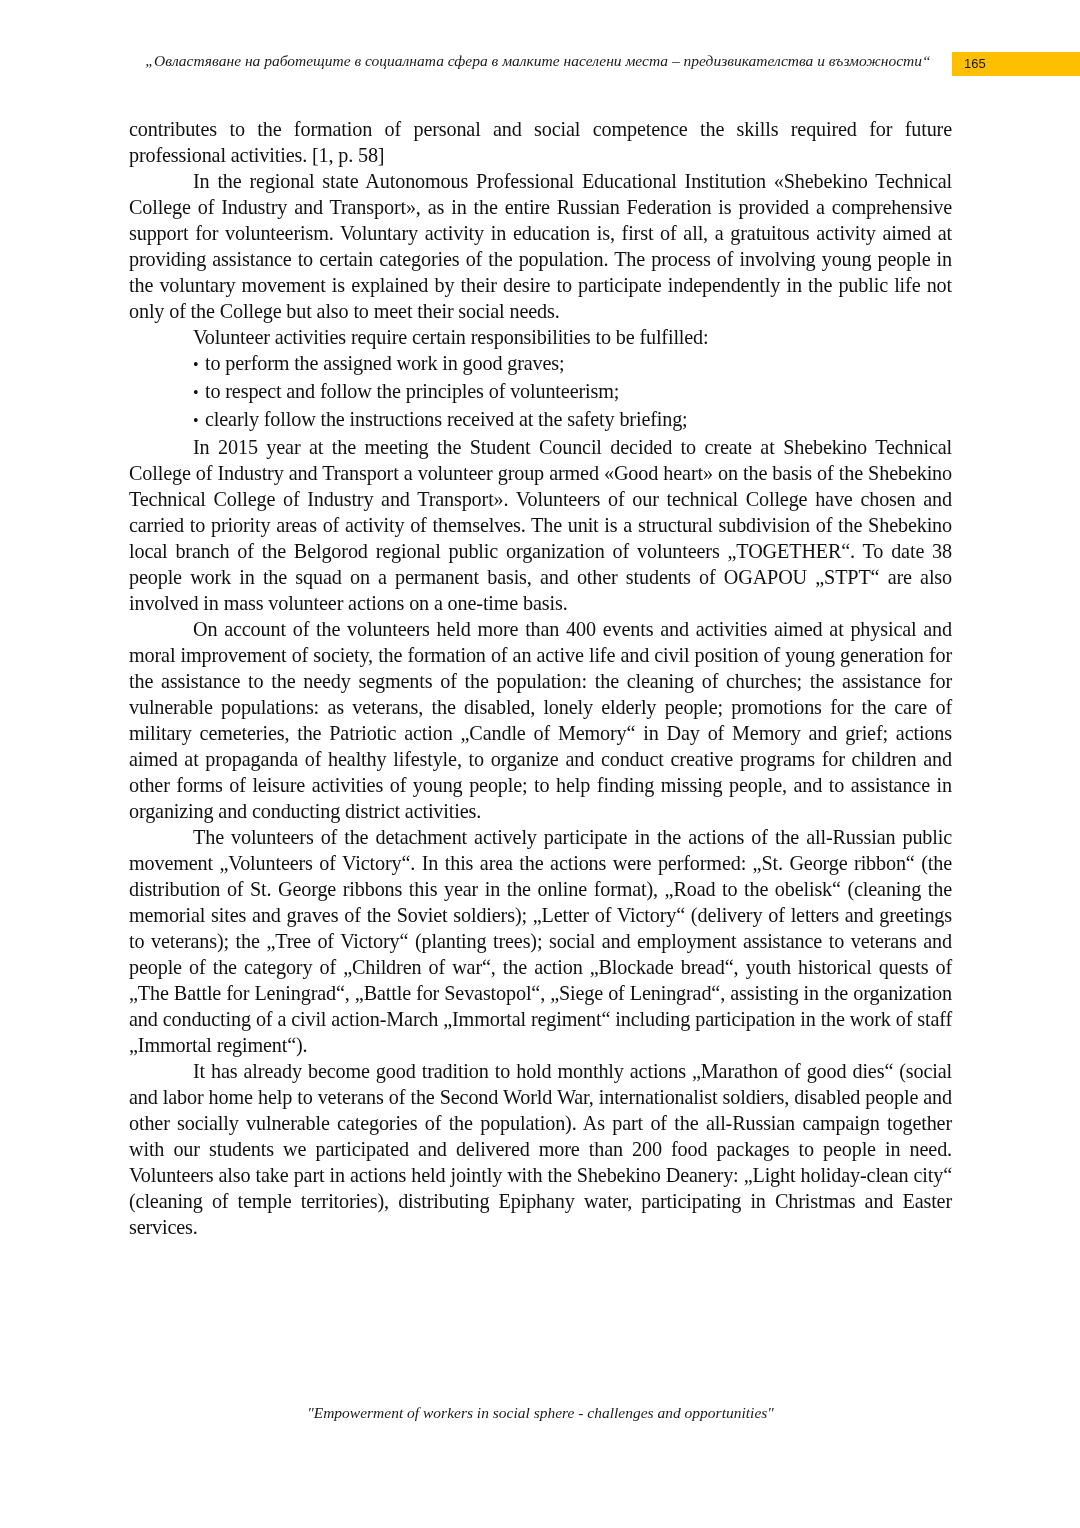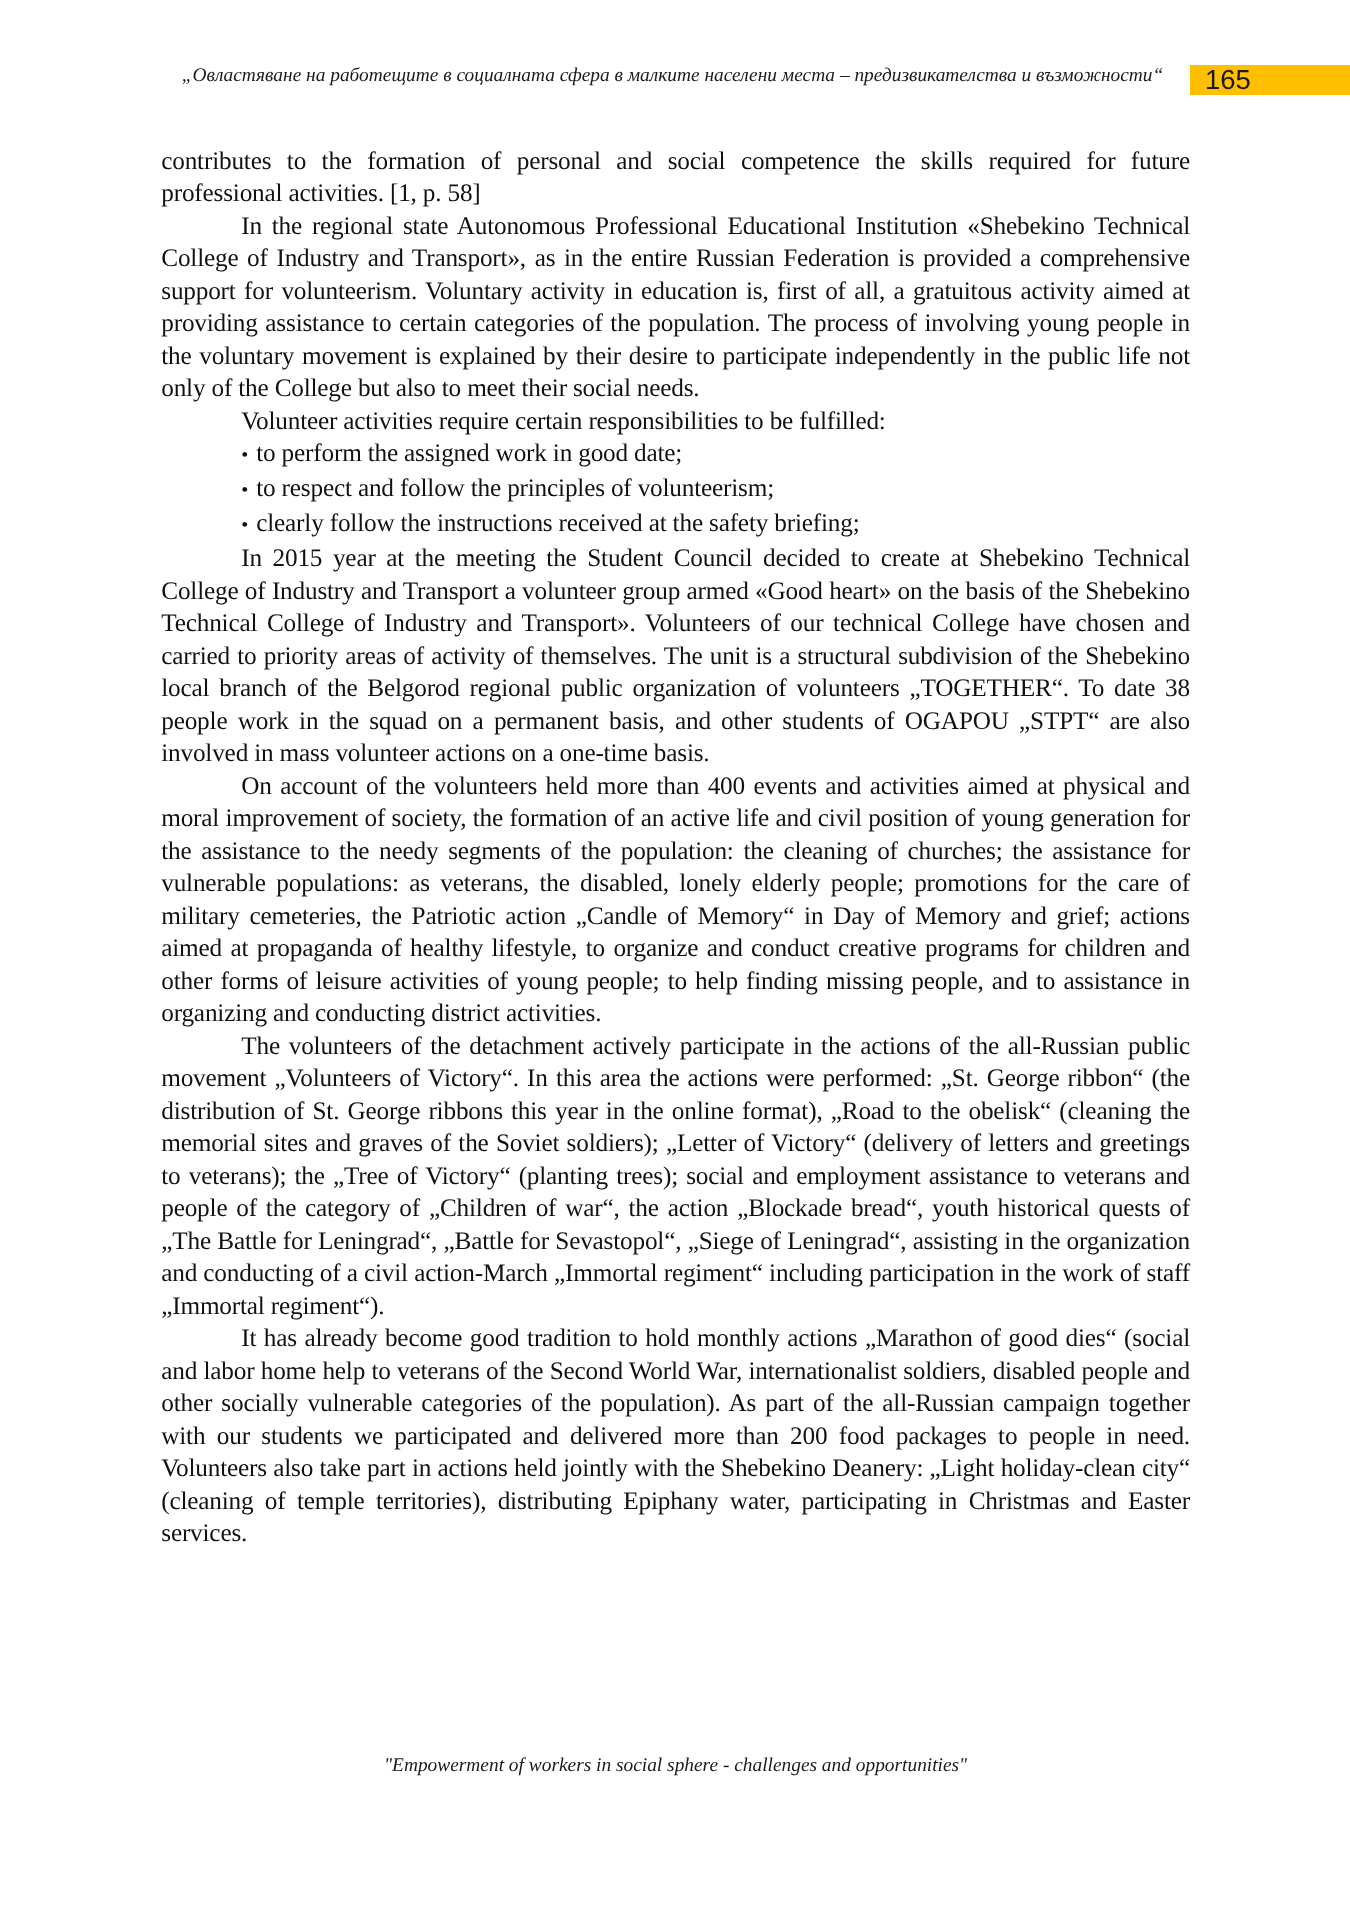--- a/index.html
+++ b/index.html
@@ -30,21 +30,21 @@
     .page-number-badge {
       position: absolute;
       left: 952px;
       top: 52px;
       width: 128px;
       height: 24px;
       background: #fdbf00;
       box-sizing: border-box;
       padding-left: 12px;
       font-family: "Liberation Sans", "DejaVu Sans", sans-serif;
-      font-size: 22px;
+      font-size: 13px;
       line-height: 24px;
       color: #1a1a1a;
     }
     .body-text {
       position: absolute;
       left: 129px;
       top: 116px;
       width: 823px;
       font-size: 20.2px;
       line-height: 26px;
@@ -90,21 +90,21 @@
 <body>
 
 <div class="page-header">„Овластяване на работещите в социалната сфера в малките населени места – предизвикателства и възможности“</div>
 <div class="page-number-badge">165</div>
 
 <div class="body-text">
   <p>contributes to the formation of personal and social competence the skills required for future professional activities. [1, p. 58]</p>
   <p class="indent">In the regional state Autonomous Professional Educational Institution «Shebekino Technical College of Industry and Transport», as in the entire Russian Federation is provided a comprehensive support for volunteerism. Voluntary activity in education is, first of all, a gratuitous activity aimed at providing assistance to certain categories of the population. The process of involving young people in the voluntary movement is explained by their desire to participate independently in the public life not only of the College but also to meet their social needs.</p>
   <p class="lead">Volunteer activities require certain responsibilities to be fulfilled:</p>
   <ul class="bullet-list">
-    <li><span class="bullet">•</span><span>to perform the assigned work in good date;</span></li>
+    <li><span class="bullet">•</span><span>to perform the assigned work in good graves;</span></li>
     <li><span class="bullet">•</span><span>to respect and follow the principles of volunteerism;</span></li>
     <li><span class="bullet">•</span><span>clearly follow the instructions received at the safety briefing;</span></li>
   </ul>
   <p class="indent">In 2015 year at the meeting the Student Council decided to create at Shebekino Technical College of Industry and Transport a volunteer group armed «Good heart» on the basis of the Shebekino Technical College of Industry and Transport». Volunteers of our technical College have chosen and carried to priority areas of activity of themselves. The unit is a structural subdivision of the Shebekino local branch of the Belgorod regional public organization of volunteers „TOGETHER“. To date 38 people work in the squad on a permanent basis, and other students of OGAPOU „STPT“ are also involved in mass volunteer actions on a one-time basis.</p>
   <p class="indent">On account of the volunteers held more than 400 events and activities aimed at physical and moral improvement of society, the formation of an active life and civil position of young generation for the assistance to the needy segments of the population: the cleaning of churches; the assistance for vulnerable populations: as veterans, the disabled, lonely elderly people; promotions for the care of military cemeteries, the Patriotic action „Candle of Memory“ in Day of Memory and grief; actions aimed at propaganda of healthy lifestyle, to organize and conduct creative programs for children and other forms of leisure activities of young people; to help finding missing people, and to assistance in organizing and conducting district activities.</p>
   <p class="indent">The volunteers of the detachment actively participate in the actions of the all-Russian public movement „Volunteers of Victory“. In this area the actions were performed: „St. George ribbon“ (the distribution of St. George ribbons this year in the online format), „Road to the obelisk“ (cleaning the memorial sites and graves of the Soviet soldiers); „Letter of Victory“ (delivery of letters and greetings to veterans); the „Tree of Victory“ (planting trees); social and employment assistance to veterans and people of the category of „Children of war“, the action „Blockade bread“, youth historical quests of „The Battle for Leningrad“, „Battle for Sevastopol“, „Siege of Leningrad“, assisting in the organization and conducting of a civil action-March „Immortal regiment“ including participation in the work of staff „Immortal regiment“).</p>
   <p class="indent">It has already become good tradition to hold monthly actions „Marathon of good dies“ (social and labor home help to veterans of the Second World War, internationalist soldiers, disabled people and other socially vulnerable categories of the population). As part of the all-Russian campaign together with our students  we participated and delivered more than 200 food packages to people in need. Volunteers also take part in actions held jointly with the Shebekino Deanery:  „Light holiday-clean city“ (cleaning of temple territories), distributing Epiphany water, participating in Christmas and Easter services.</p>
 </div>
 
 <div class="page-footer">"Empowerment of workers in social sphere - challenges and opportunities"</div>

